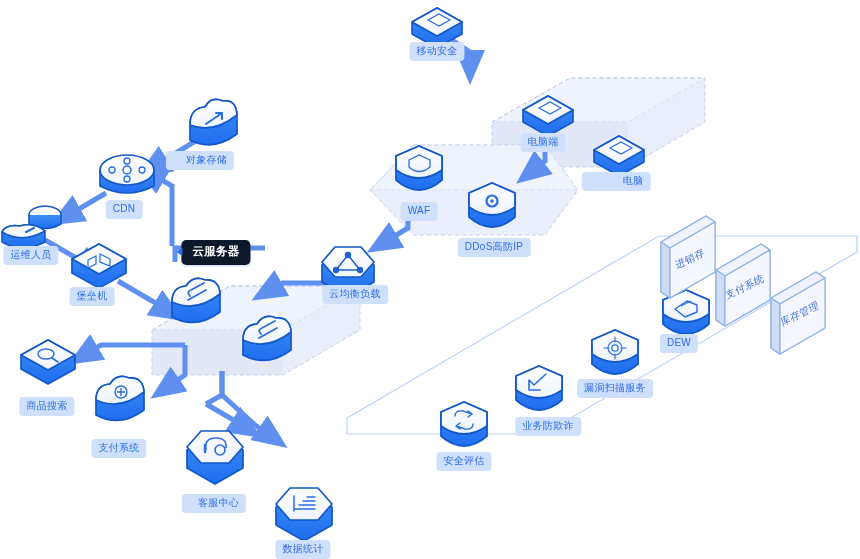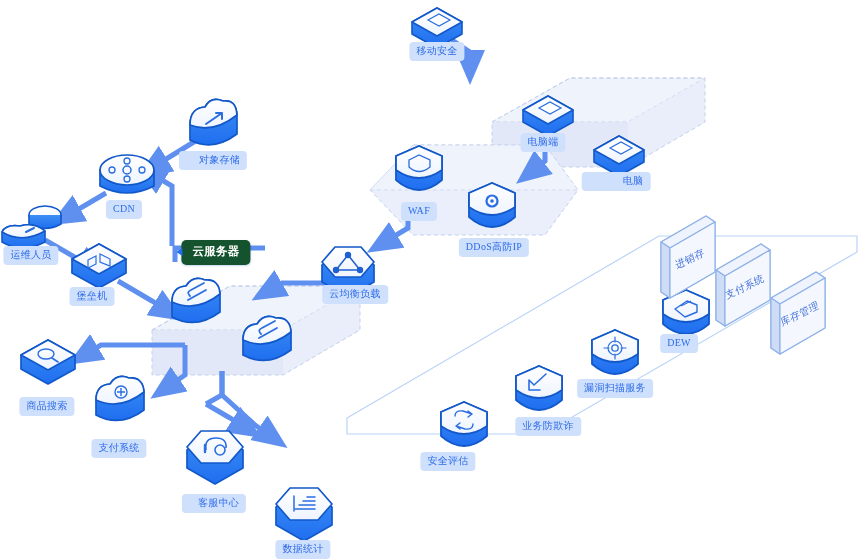--- a/index.html
+++ b/index.html
@@ -3,36 +3,36 @@
 <meta charset="utf-8">
 <style>
   html,body{margin:0;padding:0;}
   body{
     width:860px;height:559px;
     background:#ffffff;
     font-family:"Liberation Sans","DejaVu Sans",sans-serif;
     overflow:hidden;
     position:relative;
   }
-  #stage{position:absolute;left:0;top:0;width:693px;height:559px;font-family:Liberation Serif, serif;}
+  #stage{position:absolute;left:0;top:0;width:693px;height:559px;}
   svg.layer{position:absolute;left:0;top:0;width:860px;height:559px;}
   .lbl{
     position:absolute;
     background:#cfe0fd;
     color:#2e6ce8;
     font-size:10px;
     line-height:1;
     padding:4px 7px 5px 7px;
     border-radius:4px;
     white-space:nowrap;
     letter-spacing:.3px;
     transform:translate(-50%,0);
   }
   .lbl.primary{
-    background:#14532d;
+    background:#0f172a;
     color:#ffffff;
     font-size:11.5px;
     padding:6px 11px 7px 11px;
     border-radius:5px;
     font-weight:bold;
     box-shadow:0 1px 2px rgba(30,90,200,.25);
   }
   .lbl.primary:before{
     content:"";position:absolute;left:-5px;top:50%;
     width:0;height:0;margin-top:-4px;
@@ -270,31 +270,31 @@
       <path d="M771,298 L780,304 L780,354 L771,348 Z" fill="#cfdcf6" stroke="#8fb2e8" stroke-width="1.2" stroke-linejoin="round"></path>
       <path d="M780,304 L825,278 L825,328 L780,354 Z" fill="#f4f7fe" stroke="#8fb2e8" stroke-width="1.2" stroke-linejoin="round"></path>
     </g>
   </svg>
 
   <div class="lbl" style="left:437px;top:42px;">移动安全</div>
   <div class="lbl" style="left:543px;top:133px;">电脑端</div>
   <div class="lbl" style="left:616px;top:172px;padding-left:41px;">电脑</div>
   <div class="lbl" style="left:419px;top:202px;">WAF</div>
   <div class="lbl" style="left:494px;top:238px;">DDoS高防IP</div>
-  <div class="lbl" style="left:213px;top:151px;padding-left:20px;">对象存储</div>
+  <div class="lbl" style="left:200px;top:151px;padding-left:20px;">对象存储</div>
   <div class="lbl" style="left:124px;top:200px;">CDN</div>
   <div class="lbl" style="left:31px;top:246px;">运维人员</div>
   <div class="lbl" style="left:92px;top:287px;">堡垒机</div>
   <div class="lbl primary" style="left:216px;top:240px;">云服务器</div>
   <div class="lbl" style="left:355px;top:285px;">云均衡负载</div>
   <div class="lbl" style="left:47px;top:389px;margin-top:8px;">商品搜索</div>
   <div class="lbl" style="left:119px;top:439px;">支付系统</div>
   <div class="lbl" style="left:214px;top:494px;padding-left:16px;">客服中心</div>
   <div class="lbl" style="left:303px;top:540px;">数据统计</div>
-  <div class="lbl" style="left:448px;top:452px;">安全评估</div>
+  <div class="lbl" style="left:464px;top:452px;">安全评估</div>
   <div class="lbl" style="left:539px;top:417px;margin-left:9px;">业务防欺诈</div>
   <div class="lbl" style="left:615px;top:379px;">漏洞扫描服务</div>
   <div class="lbl" style="left:679px;top:334px;text-align:center;">DEW</div>
 
   <div class="panel-lbl" style="left:690px;top:259px;">进销存</div>
   <div class="panel-lbl" style="left:745px;top:287px;">支付系统</div>
   <div class="panel-lbl" style="left:800px;top:314px;">库存管理</div>
 
 </div>
 

